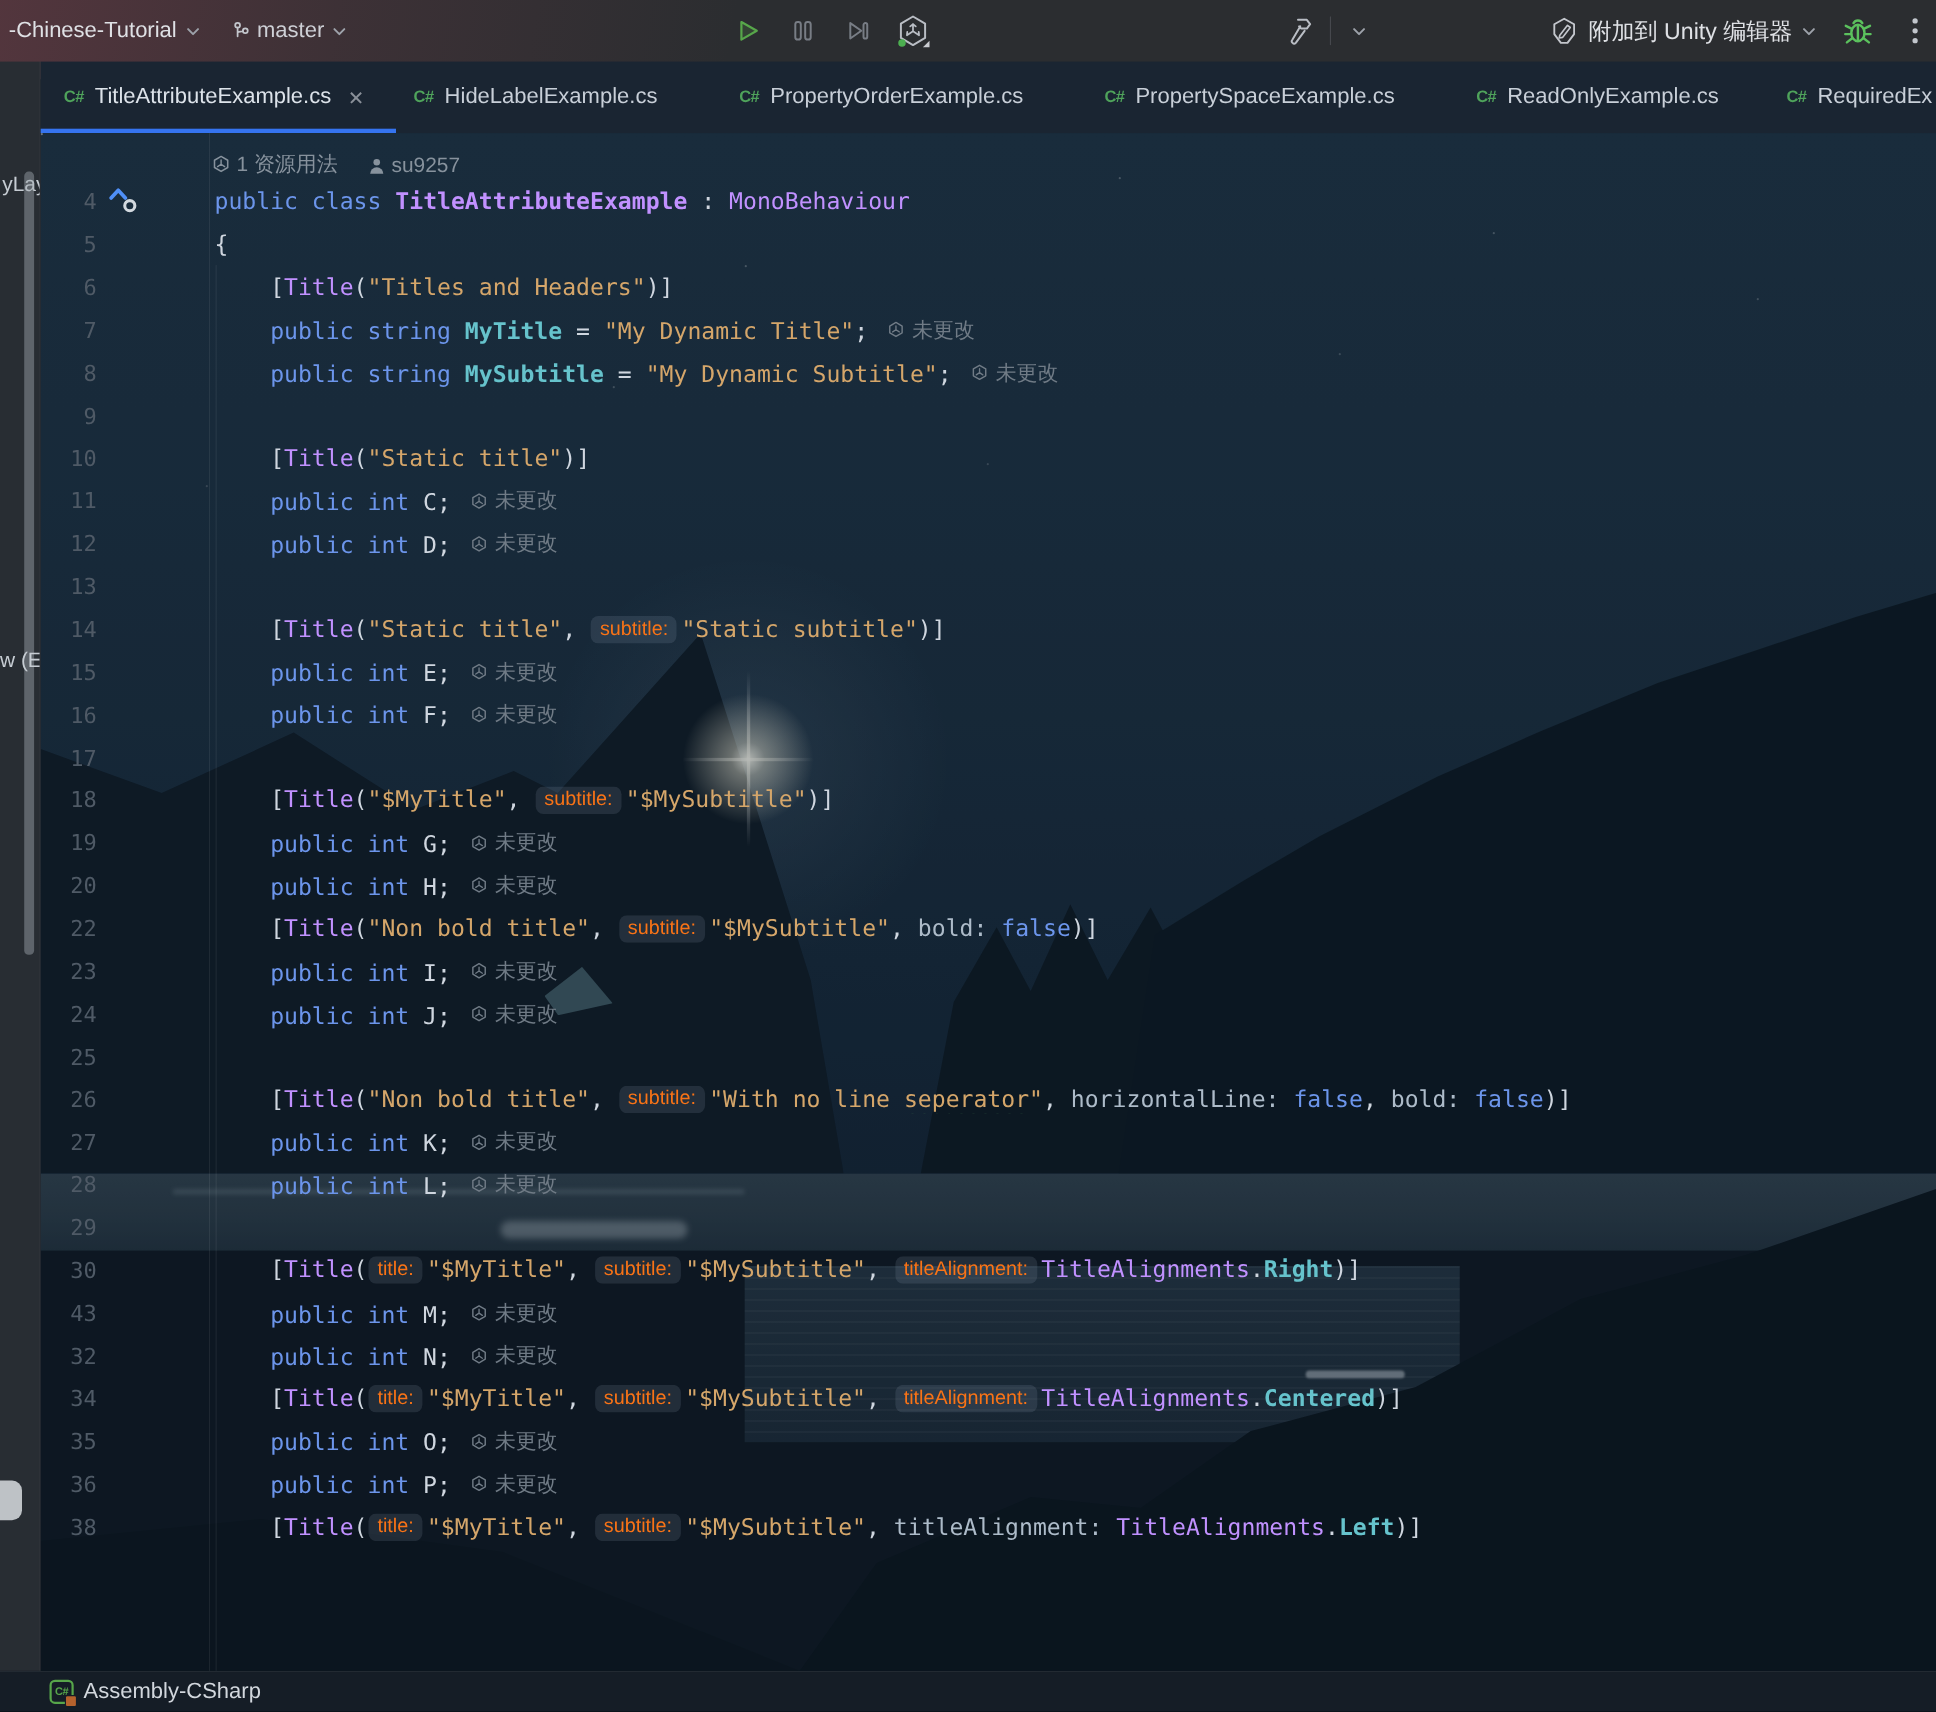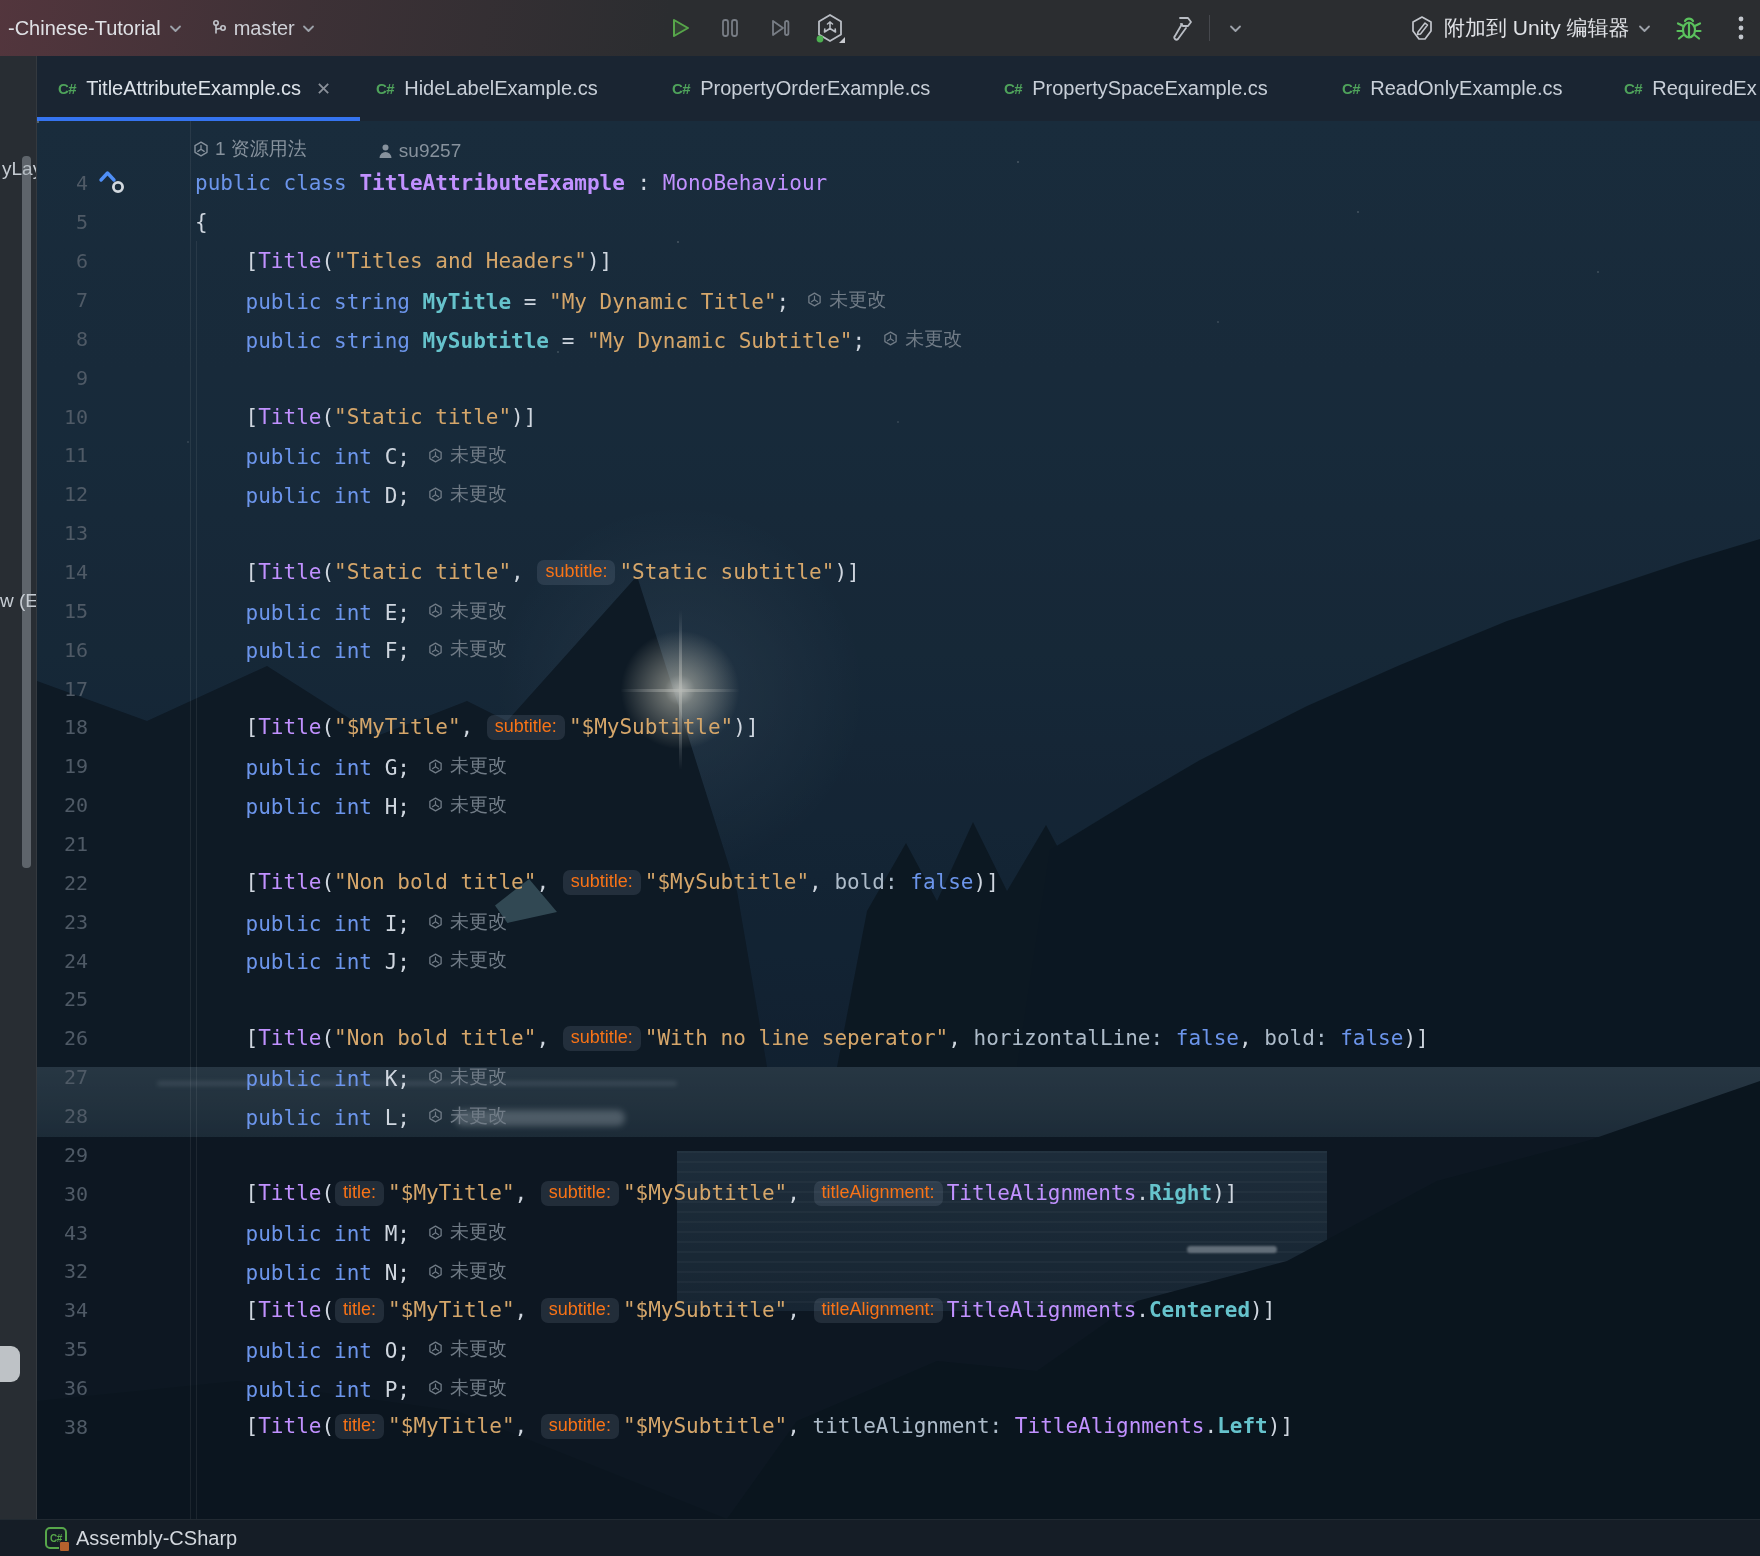--- a/index.html
+++ b/index.html
@@ -81,21 +81,21 @@
     clip-path:polygon(690px 452px,760px 354px,900px 294px,1000px 304px,1100px 234px,1250px 194px,1400px 114px,1550px 74px,1723px 14px,1723px 452px); }
   #rocks-bl { left:0; top:1240px; width:720px; height:158px; background:#0a1119;
     clip-path:polygon(0 40px,200px 20px,420px 50px,690px 158px,0 158px); }
   #tint { position:absolute; inset:0; background:rgba(16,32,48,.30); }
 
   #gutter-sep { position:absolute; left:153px; top:0; bottom:0; width:1px; background:rgba(255,255,255,.07); }
   #indent-guide { position:absolute; left:159px; top:120px; bottom:0; width:1px; background:rgba(255,255,255,.07); }
 
   #code { position:absolute; inset:0; font-family:"DejaVu Sans Mono", monospace; }
   #vision-row { height:43px; display:flex; align-items:flex-end; padding:0 0 2px 156px;
-    color:#87929d; font-size:19px; font-family:"Liberation Sans", sans-serif;gap:43px; }
+    color:#87929d; font-size:19px; font-family:"Liberation Sans", sans-serif; }
   .vitem { display:flex; align-items:center; gap:6px; margin-right:28px; }
   .row { display:flex; align-items:center; height:38.86px; }
   .ln { width:51px; flex:none; text-align:right; color:#4f5a66; font-size:20px; }
   .gut { width:102px; flex:none; position:relative; height:100%; }
   .src { flex:1; white-space:pre; font-size:21px; color:#cfd6df; padding-left:5px; overflow:hidden; }
   .k   { color:#6c95eb; }
   .cls { color:#c191ff; }
   .clsq{ color:#c191ff; font-weight:bold; text-decoration:underline wavy #c9a93d 1.5px; text-underline-offset:6px; }
   .att { color:#c191ff; }
   .fld { color:#66c3cc; font-weight:bold; text-decoration:underline wavy #c9a93d 1.5px; text-underline-offset:6px; }
@@ -437,25 +437,20 @@
         </div>
         <div class="row">
           <span class="ln">20</span>
           <span class="gut"></span>
           <span class="src"><span class="k">    public int </span><span class="fsq">H</span><span class="pn">;</span><span class="uh"><span><svg width="15" height="15" viewBox="0 0 16 16">
                   <path d="M8 1.2 L14 4.7 V11.3 L8 14.8 L2 11.3 V4.7 Z" fill="none" stroke="#707b86" stroke-width="1.4" stroke-linejoin="round"></path>
                   <path d="M8 4.5 V8.3 M8 8.3 L4.8 10.4 M8 8.3 L11.2 10.4" fill="none" stroke="#707b86" stroke-width="1.3" stroke-linecap="round"></path>
                 </svg></span><span>未更改</span></span></span>
         </div>
         <div class="row">
-          <span class="ln">21</span>
-          <span class="gut"></span>
-          <span class="src"></span>
-        </div>
-        <div class="row">
           <span class="ln">22</span>
           <span class="gut"></span>
           <span class="src"><span class="pn">    [</span><span class="att">Title</span><span class="pn">(</span><span class="str">"Non bold title"</span><span class="pn">, </span><span class="chip">subtitle:</span><span class="str">"$MySubtitle"</span><span class="pn">, </span><span class="na">bold: </span><span class="k">false</span><span class="pn">)]</span></span>
         </div>
         <div class="row">
           <span class="ln">23</span>
           <span class="gut"></span>
           <span class="src"><span class="k">    public int </span><span class="fpl">I</span><span class="pn">;</span><span class="uh"><span><svg width="15" height="15" viewBox="0 0 16 16">
                   <path d="M8 1.2 L14 4.7 V11.3 L8 14.8 L2 11.3 V4.7 Z" fill="none" stroke="#707b86" stroke-width="1.4" stroke-linejoin="round"></path>
                   <path d="M8 4.5 V8.3 M8 8.3 L4.8 10.4 M8 8.3 L11.2 10.4" fill="none" stroke="#707b86" stroke-width="1.3" stroke-linecap="round"></path>

